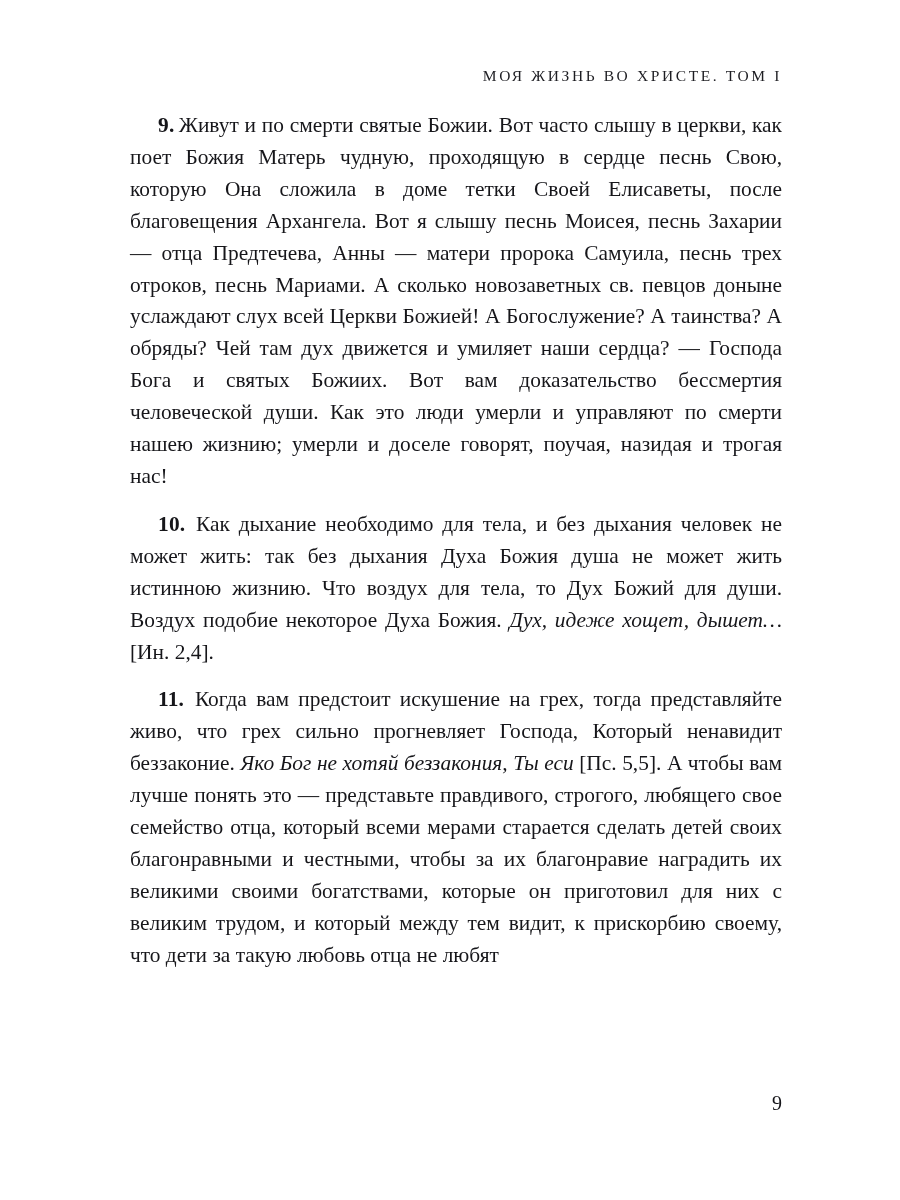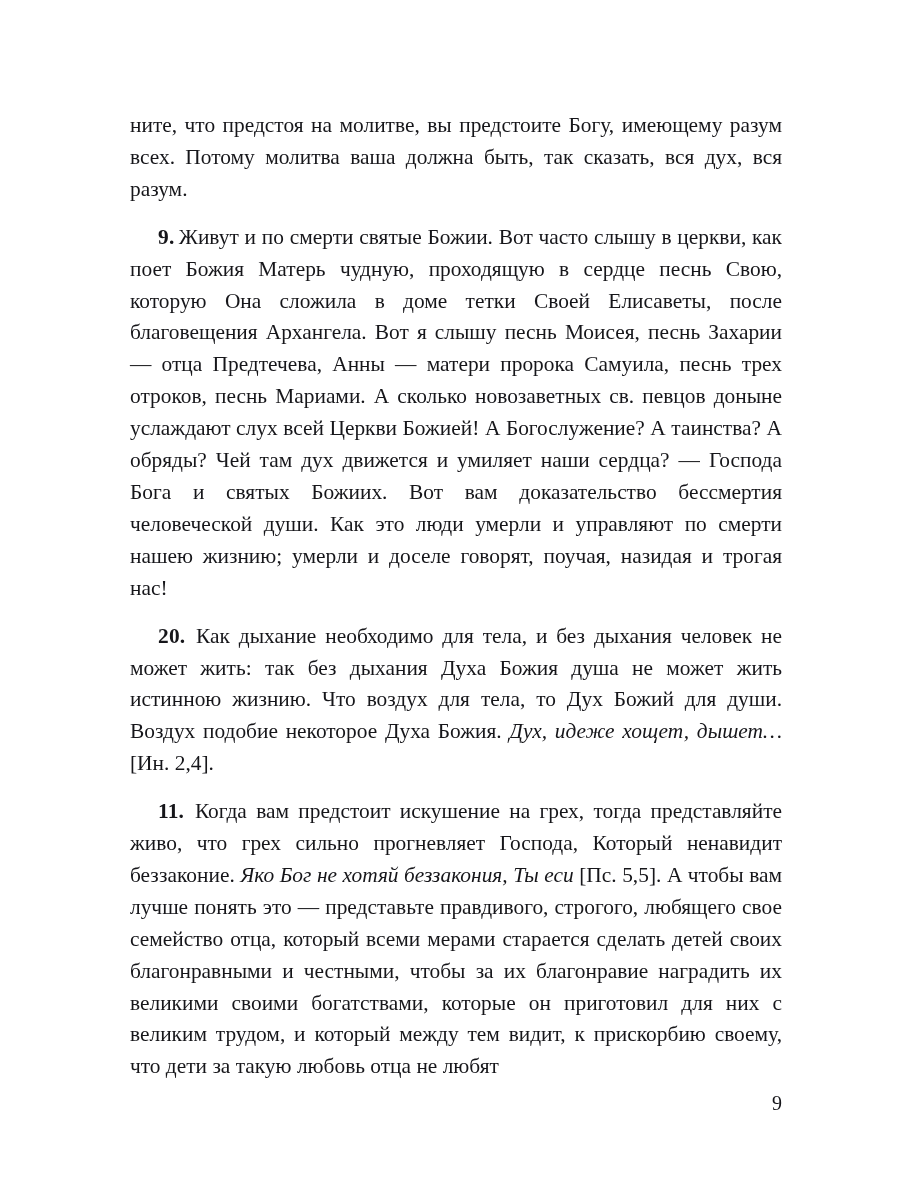--- a/index.html
+++ b/index.html
@@ -96,33 +96,31 @@
     font-size: 20px;
     line-height: 26px;
     color: #16161a;
   }
 </style>
 </head>
 <body>
 
 <div class="page">
 
+  <div class="running-head">Моя жизнь во Христе. Том I</div>
 
   <div class="textblock">
 
-    <p class="para cont">
-      <span>ните, что предстоя на молитве, вы предстоите Богу, имеющему разум всех. Потому молитва ваша должна быть, так сказать, вся дух, вся разум.</span>
-    </p>
 
     <p class="para numbered">
       <span class="pnum">9.</span><span class="gap-sm"></span><span>Живут и по смерти святые Божии. Вот часто слышу в церкви, как поет Божия Матерь чудную, проходящую в сердце песнь Свою, которую Она сложила в доме тетки Своей Елисаветы, после благовещения Архангела. Вот я слышу песнь Моисея, песнь Захарии — отца Предтечева, Анны — матери пророка Самуила, песнь трех отроков, песнь Мариами. А сколько новозаветных св. певцов доныне услаждают слух всей Церкви Божией! А Богослужение? А таинства? А обряды? Чей там дух движется и умиляет наши сердца? — Господа Бога и святых Божиих. Вот вам доказательство бессмертия человеческой души. Как это люди умерли и управляют по смерти нашею жизнию; умерли и доселе говорят, поучая, назидая и трогая нас!</span>
     </p>
 
     <p class="para numbered">
-      <span class="pnum">20.</span><span class="gap-md"></span><span>Как дыхание необходимо для тела, и без дыхания человек не может жить: так без дыхания Духа Божия душа не может жить истинною жизнию. Что воздух для тела, то Дух Божий для души. Воздух подобие некоторое Духа Божия. </span><span class="cite">Дух, идеже хощет, дышет…</span><span class="ref"> [Ин. 2,4].</span><span></span>
+      <span class="pnum">10.</span><span class="gap-md"></span><span>Как дыхание необходимо для тела, и без дыхания человек не может жить: так без дыхания Духа Божия душа не может жить истинною жизнию. Что воздух для тела, то Дух Божий для души. Воздух подобие некоторое Духа Божия. </span><span class="cite">Дух, идеже хощет, дышет…</span><span class="ref"> [Ин. 2,4].</span><span></span>
     </p>
 
     <p class="para numbered">
       <span class="pnum">11.</span><span class="gap-md"></span><span>Когда вам предстоит искушение на грех, тогда представляйте живо, что грех сильно прогневляет Господа, Который ненавидит беззаконие. </span><span class="cite">Яко Бог не хотяй беззакония, Ты еси</span><span class="ref"> [Пс. 5,5].</span><span> А чтобы вам лучше понять это — представьте правдивого, строгого, любящего свое семейство отца, который всеми мерами старается сделать детей своих благонравными и честными, чтобы за их благонравие наградить их великими своими богатствами, которые он приготовил для них с великим трудом, и который между тем видит, к прискорбию своему, что дети за такую любовь отца не любят</span>
     </p>
 
   </div>
 
   <div class="folio">9</div>
 

